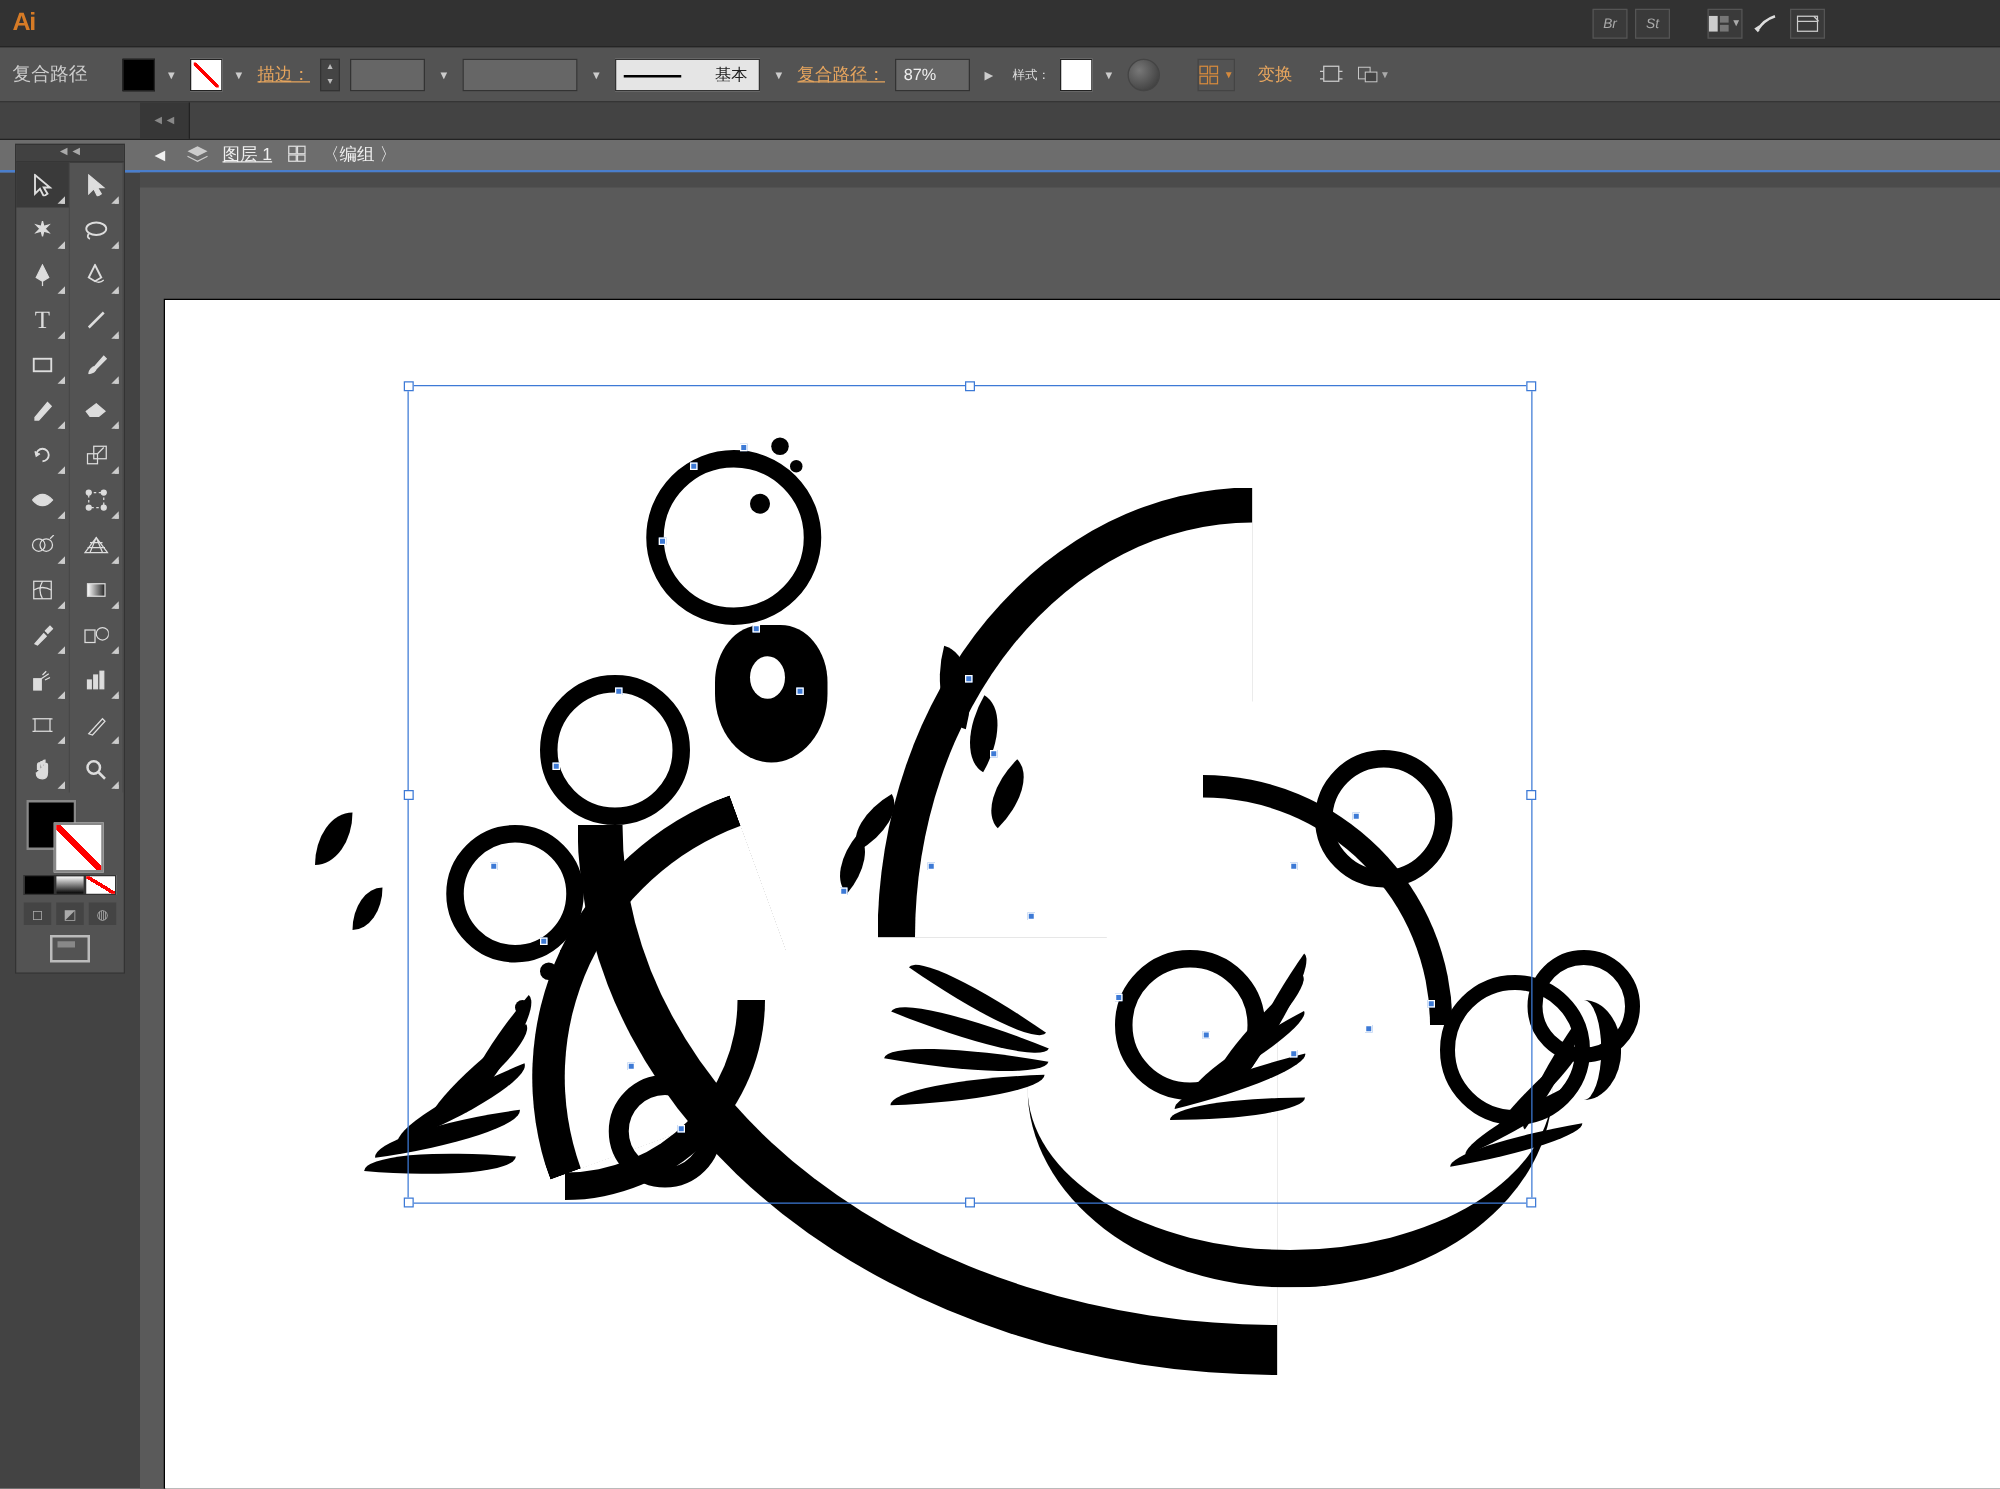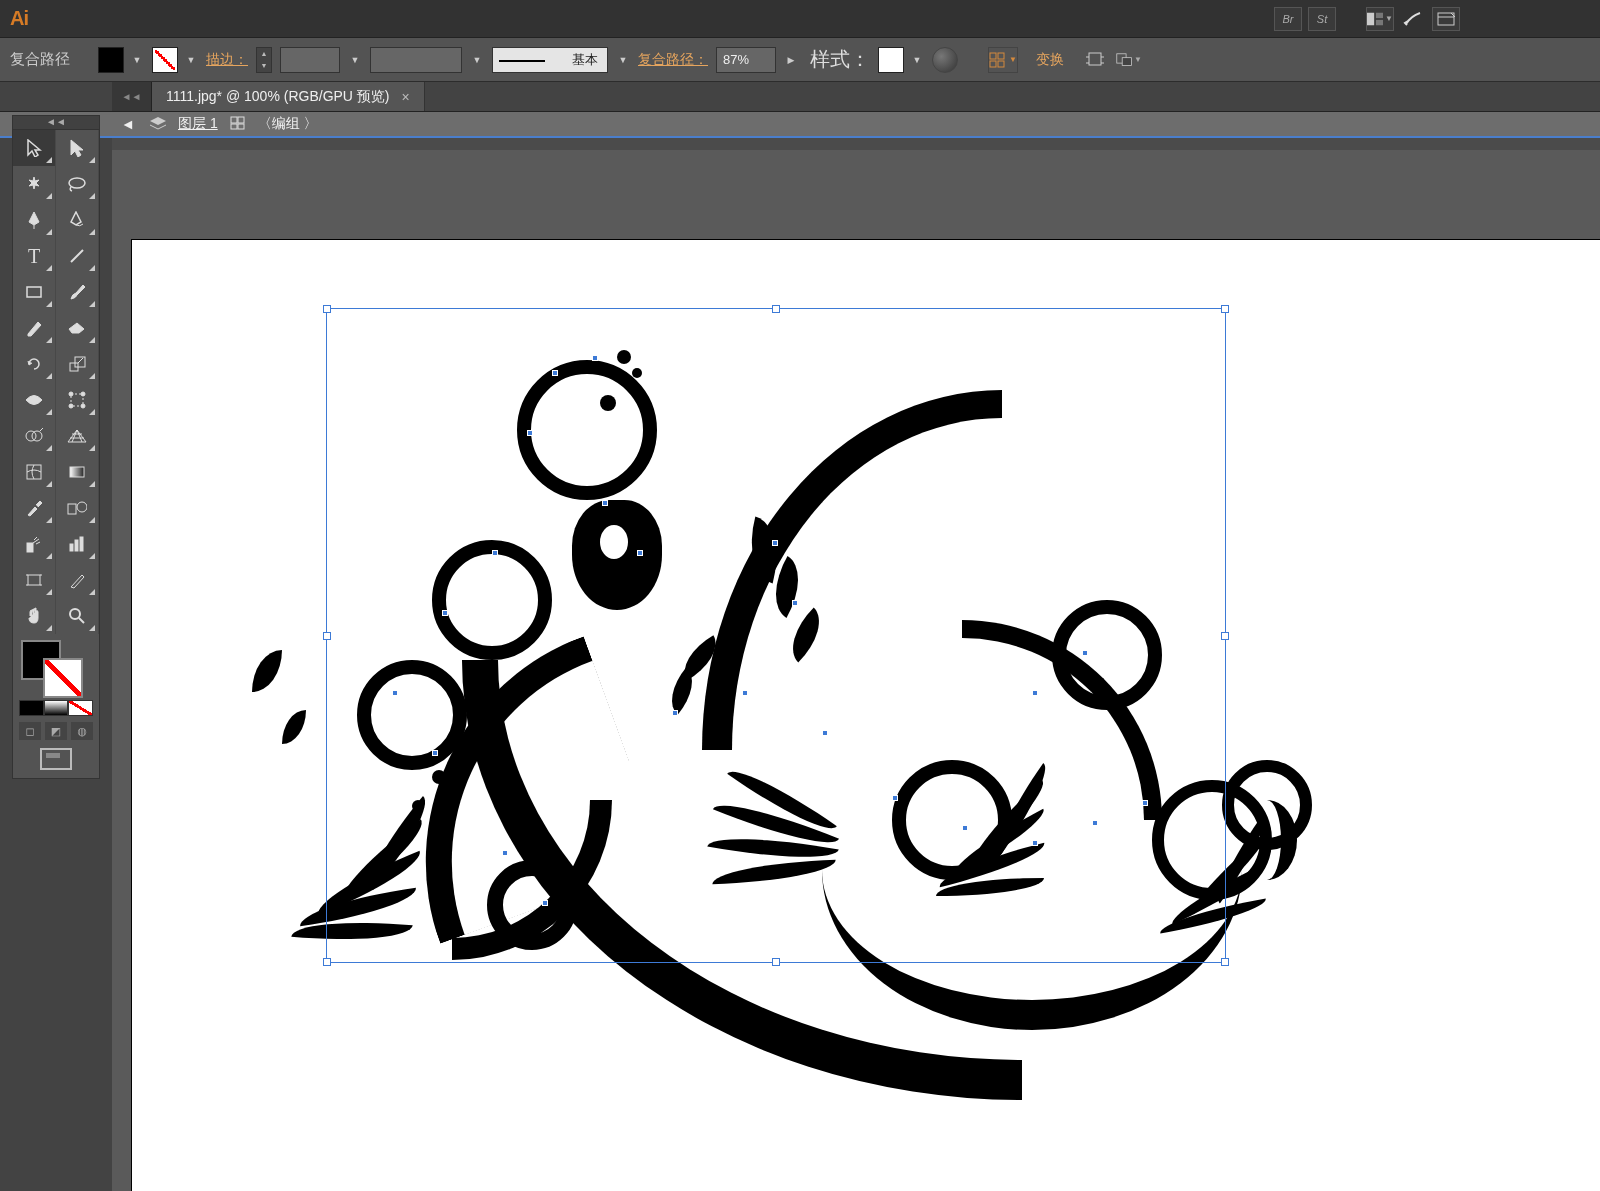--- a/index.html
+++ b/index.html
@@ -253,21 +253,21 @@
 
   <div class="stroke-preview">
     <span style="position:relative;z-index:1;margin-left:70px">基本</span>
   </div>
   <div class="dd-arrow">▼</div>
 
   <span class="ctrl-link">复合路径：</span>
   <div class="ctrl-input w60">87%</div>
   <div class="dd-arrow">▶</div>
 
-  <span style="color:#ddd;font-size:20px;margin-left:4px">样式：</span>
+  <span style="color:#ddd;font-size:10px;margin-left:4px">样式：</span>
   <div class="swatch-group">
     <div class="swatch-box" style="background:#fff"></div>
       <div class="dd-arrow">▼</div>
   </div>
 
   <div class="btn-round"></div>
   <div style="width:14px"></div>
   <div class="btn-square">
     <svg width="18" height="16" viewBox="0 0 18 16">
         <rect x="1" y="1" width="6" height="6" fill="none" stroke="#d58a3d"></rect>
@@ -289,24 +289,20 @@
     <svg width="22" height="18" viewBox="0 0 22 18">
         <rect x="1" y="1" width="12" height="12" fill="none" stroke="#ccc"></rect>
         <rect x="8" y="6" width="12" height="10" fill="#434343" stroke="#ccc"></rect>
       </svg>
     <span style="font-size:8px;margin-left:1px;color:#aaa">▼</span>
   </div>
 </div>
 
 <div class="tab-strip">
   <div class="tab-arrows">◄◄</div>
-  <div class="doc-tab">
-    <span>1111.jpg* @ 100% (RGB/GPU 预览)</span>
-    <span class="close">×</span>
-  </div>
 </div>
 
 <div class="breadcrumb">
   <span class="bc-icon">◄</span>
   <span class="bc-icon">
     <svg width="18" height="14" viewBox="0 0 18 14">
         <path d="M9 1 L17 5 L9 9 L1 5 Z" fill="#ccc"></path>
         <path d="M1 9 L9 13 L17 9" fill="none" stroke="#ccc"></path>
       </svg>
   </span>

